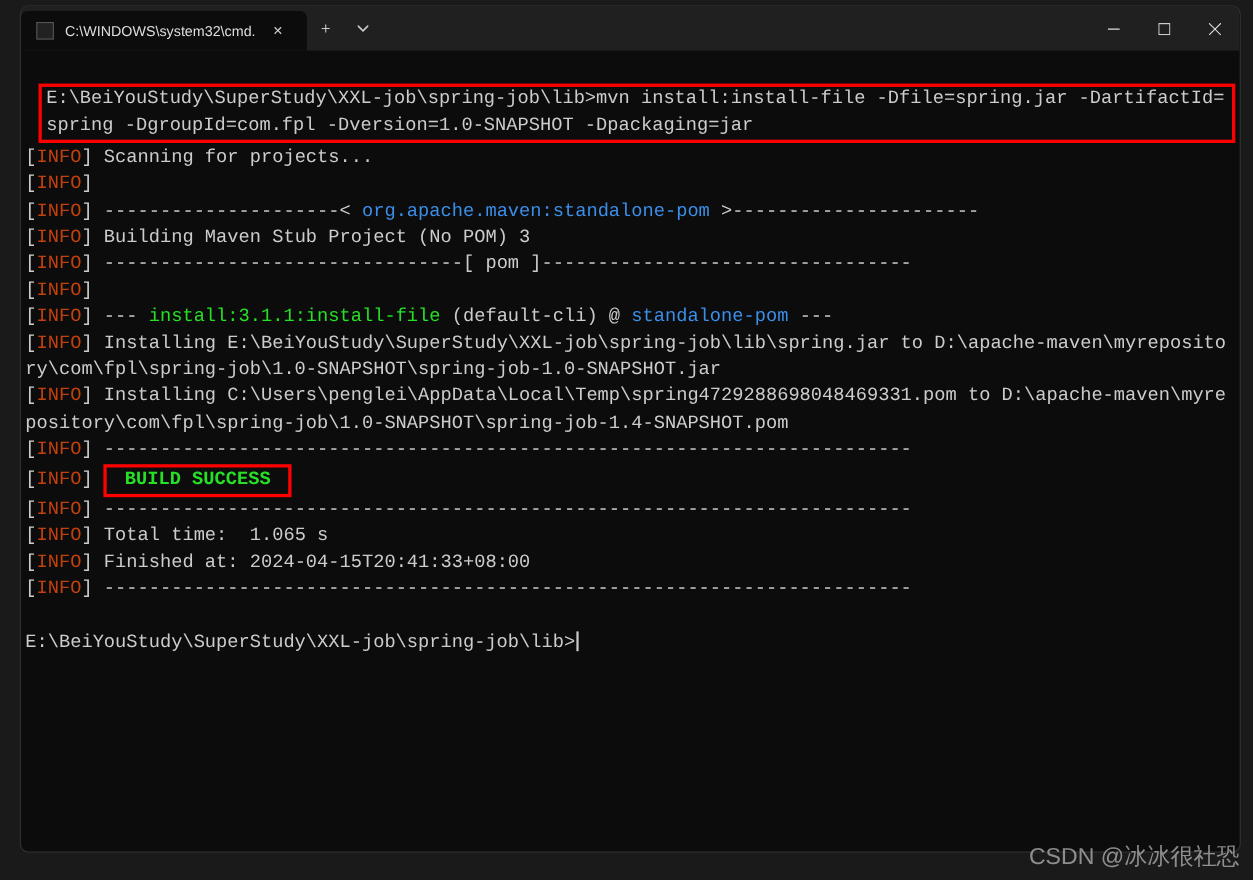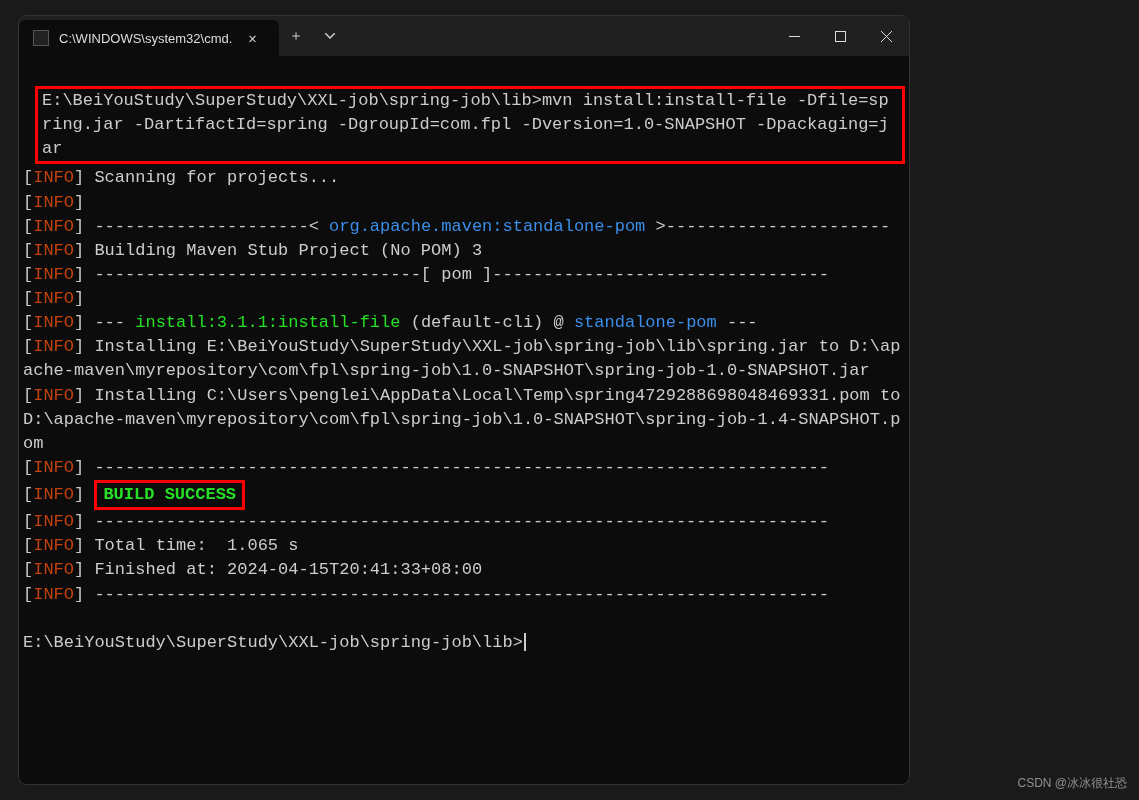--- a/index.html
+++ b/index.html
@@ -7,22 +7,22 @@
     width: 1139px;
     height: 800px;
     background: #1a1a1a;
     font-family: Consolas, 'Courier New', monospace;
     overflow: hidden;
     position: relative;
   }
   .window {
     position: absolute;
     left: 18px;
-    top: 15px;
-    width: 892px;
+    top: 5px;
+    width: 1110px;
     height: 770px;
     background: #0c0c0c;
     border-radius: 8px;
     border: 1px solid #333;
     display: flex;
     flex-direction: column;
     overflow: hidden;
   }
   .titlebar {
     height: 40px;
@@ -100,39 +100,39 @@
     margin: 0 0 2px 12px;
   }
   .line { color: #cccccc; }
   .info { color: #c2410c; }
   .bracket { color: #cccccc; }
   .coord { color: #3b8eea; }
   .plugin { color: #26e026; }
   .pom { color: #3b8eea; }
   .success-box {
     border: 3px solid #ff0000;
-    padding: 0 6px;
+    padding: 0 16px;
     display: inline-block;
   }
   .success { color: #26e026; font-weight: bold; }
   .cursor {
     display: inline-block;
     width: 2px;
     height: 18px;
     background: #cccccc;
     vertical-align: middle;
     margin-left: 1px;
   }
   .watermark {
     position: absolute;
     right: 12px;
     bottom: 8px;
     color: rgba(220,220,220,0.6);
     font-family: 'Segoe UI', sans-serif;
-    font-size: 12px;
+    font-size: 21px;
     pointer-events: none;
   }
 </style>
 </head>
 <body>
 
 <div class="window">
   <div class="titlebar">
     <div class="tab">
       <span class="tab-icon"></span>

